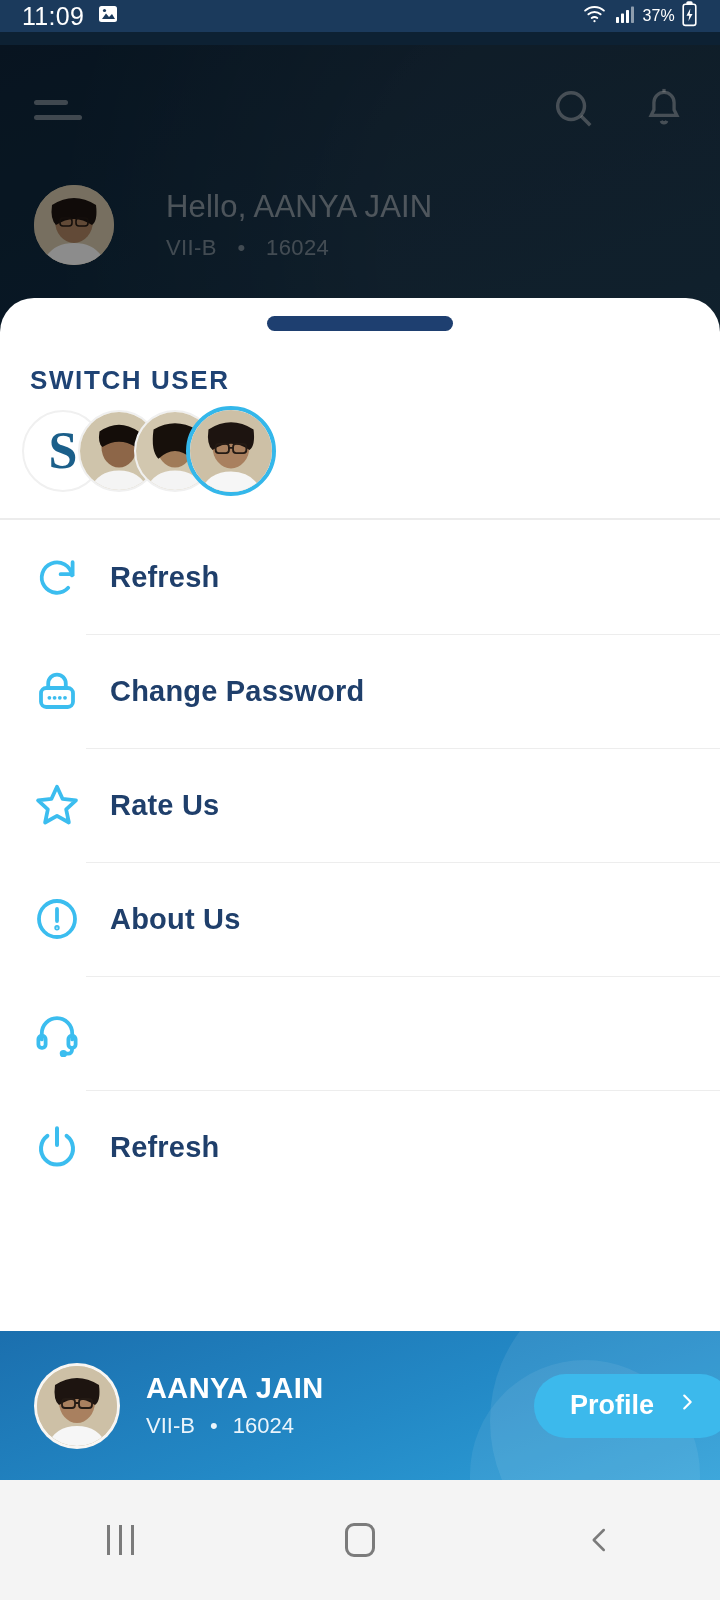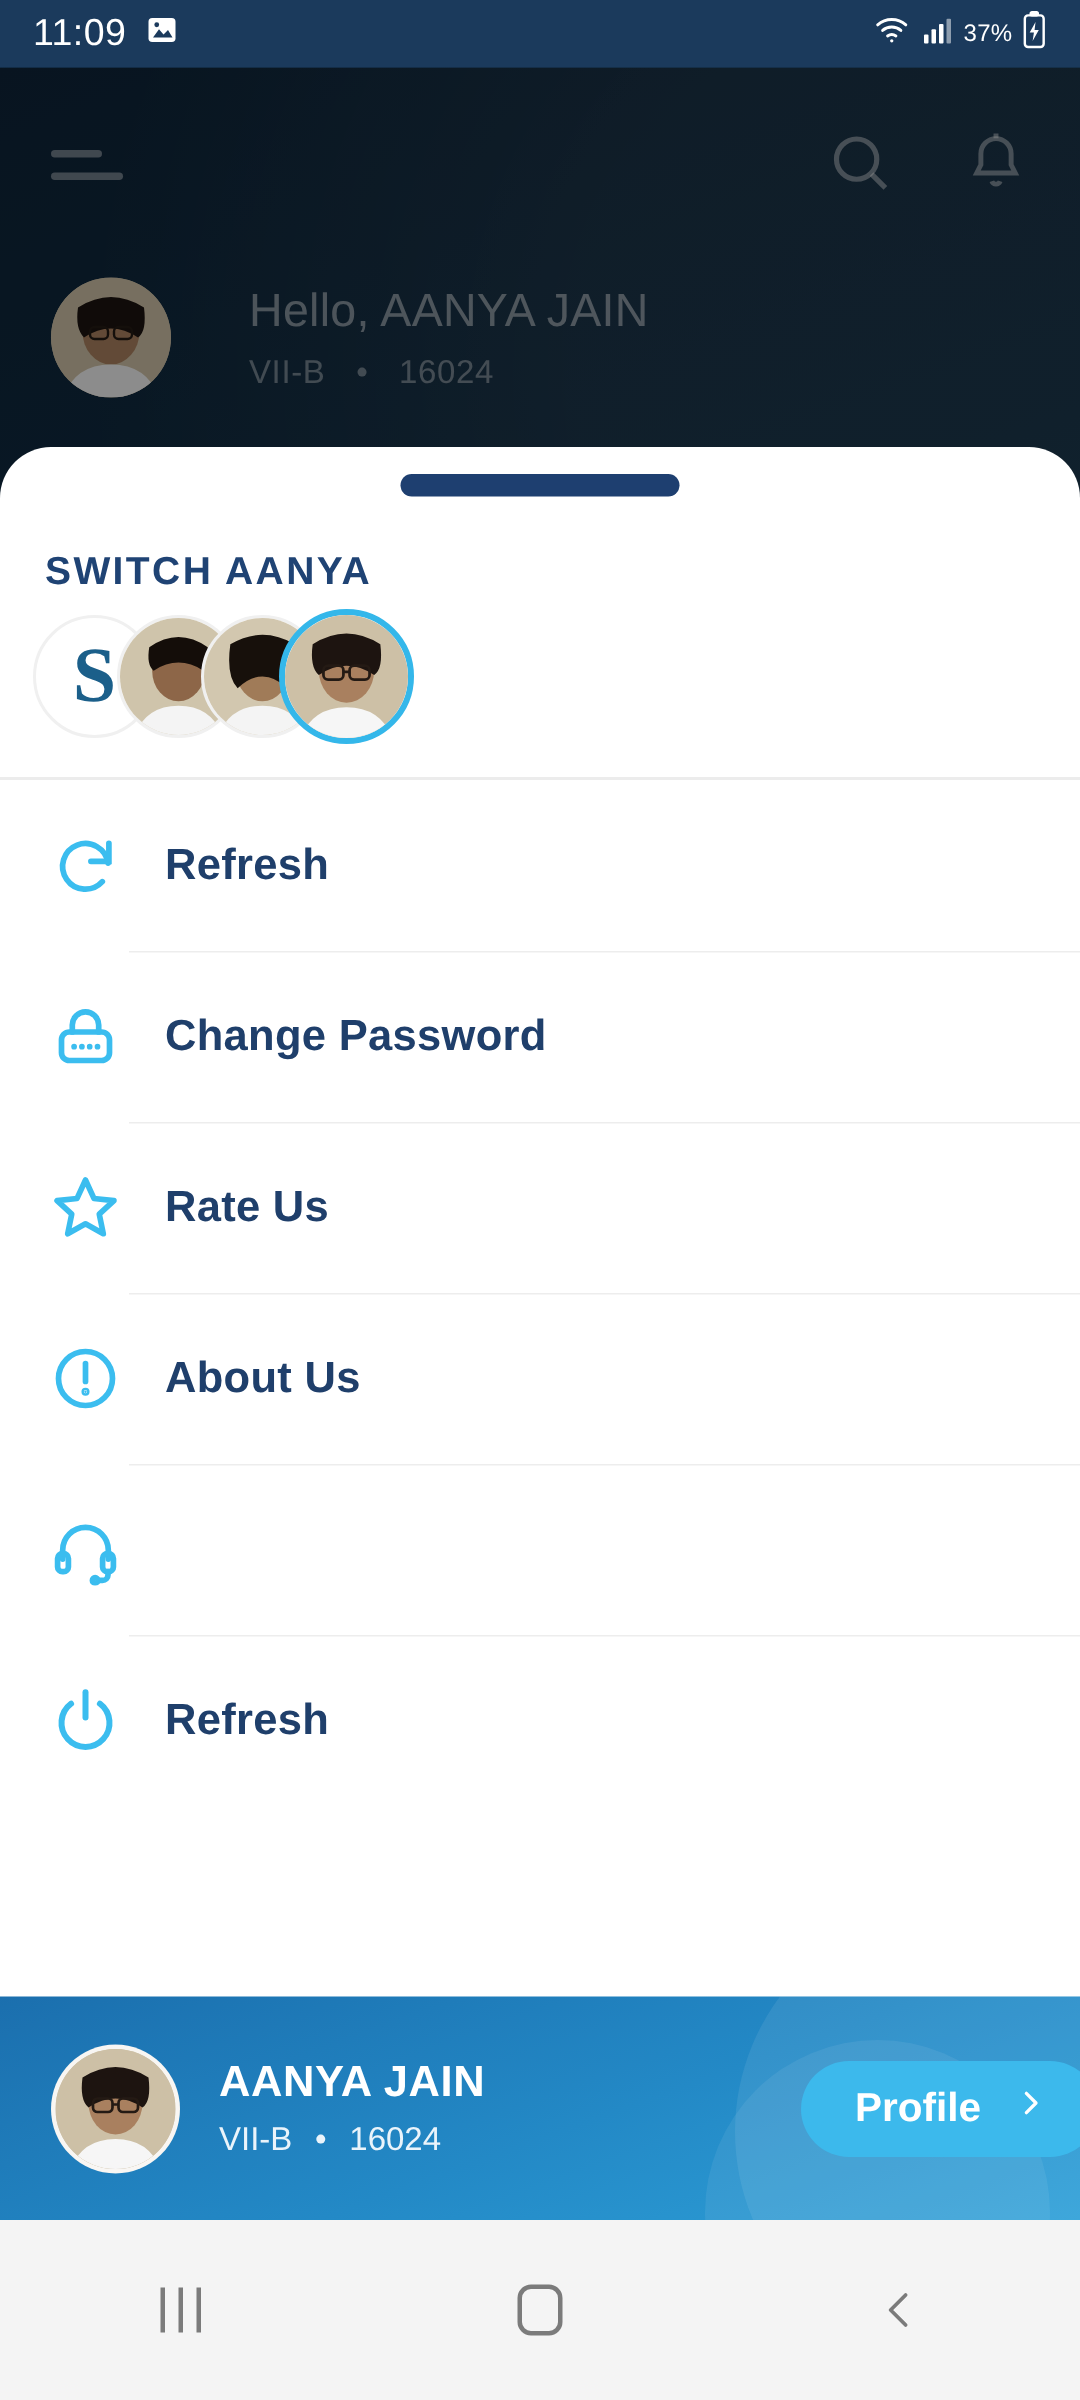--- a/index.html
+++ b/index.html
@@ -5,21 +5,21 @@
   * { margin:0; padding:0; box-sizing:border-box; }
   html, body {
     width:720px; height:1600px; overflow:hidden;
     font-family:"Liberation Sans", sans-serif;
     background:#000;
   }
   #screen { position:relative; width:720px; height:1600px; overflow:hidden; background:#0d2133; }
 
   
   .statusbar{
-    position:absolute; top:0; left:0; width:720px; height:45px;
+    position:absolute; top:0; left:0; width:720px; height:32px;
     background:#1b3a5c; color:#fff; display:flex; align-items:center;
     padding:0 22px; z-index:40;
   }
   .status-time{ font-size:25px; font-weight:400; letter-spacing:.3px; }
   .status-left-icons{ display:flex; align-items:center; margin-left:12px; }
   .status-right{ margin-left:auto; display:flex; align-items:center; gap:6px; }
   .status-pct{ font-size:16px; font-weight:500; letter-spacing:.2px; }
   .ic{ display:inline-block; }
 
   
@@ -239,21 +239,21 @@
         </div>
       </div>
     </div>
 
     <div class="scrim"></div>
   </div>
 
   <div class="sheet">
     <div class="handle"></div>
 
-    <div class="switch-title">SWITCH AANYA</div>
+    <div class="switch-title">SWITCH USER</div>
 
     <div class="switch-row">
       <div class="avatars">
         <div class="av logo-av">
           <span class="logo-s">S</span>
         </div>
         <div class="av">
           <svg class="face" viewBox="0 0 80 80">
             <rect width="80" height="80" fill="#cfc4ab"></rect>
             <ellipse cx="40" cy="36" rx="18" ry="21" fill="#8d6648"></ellipse>

